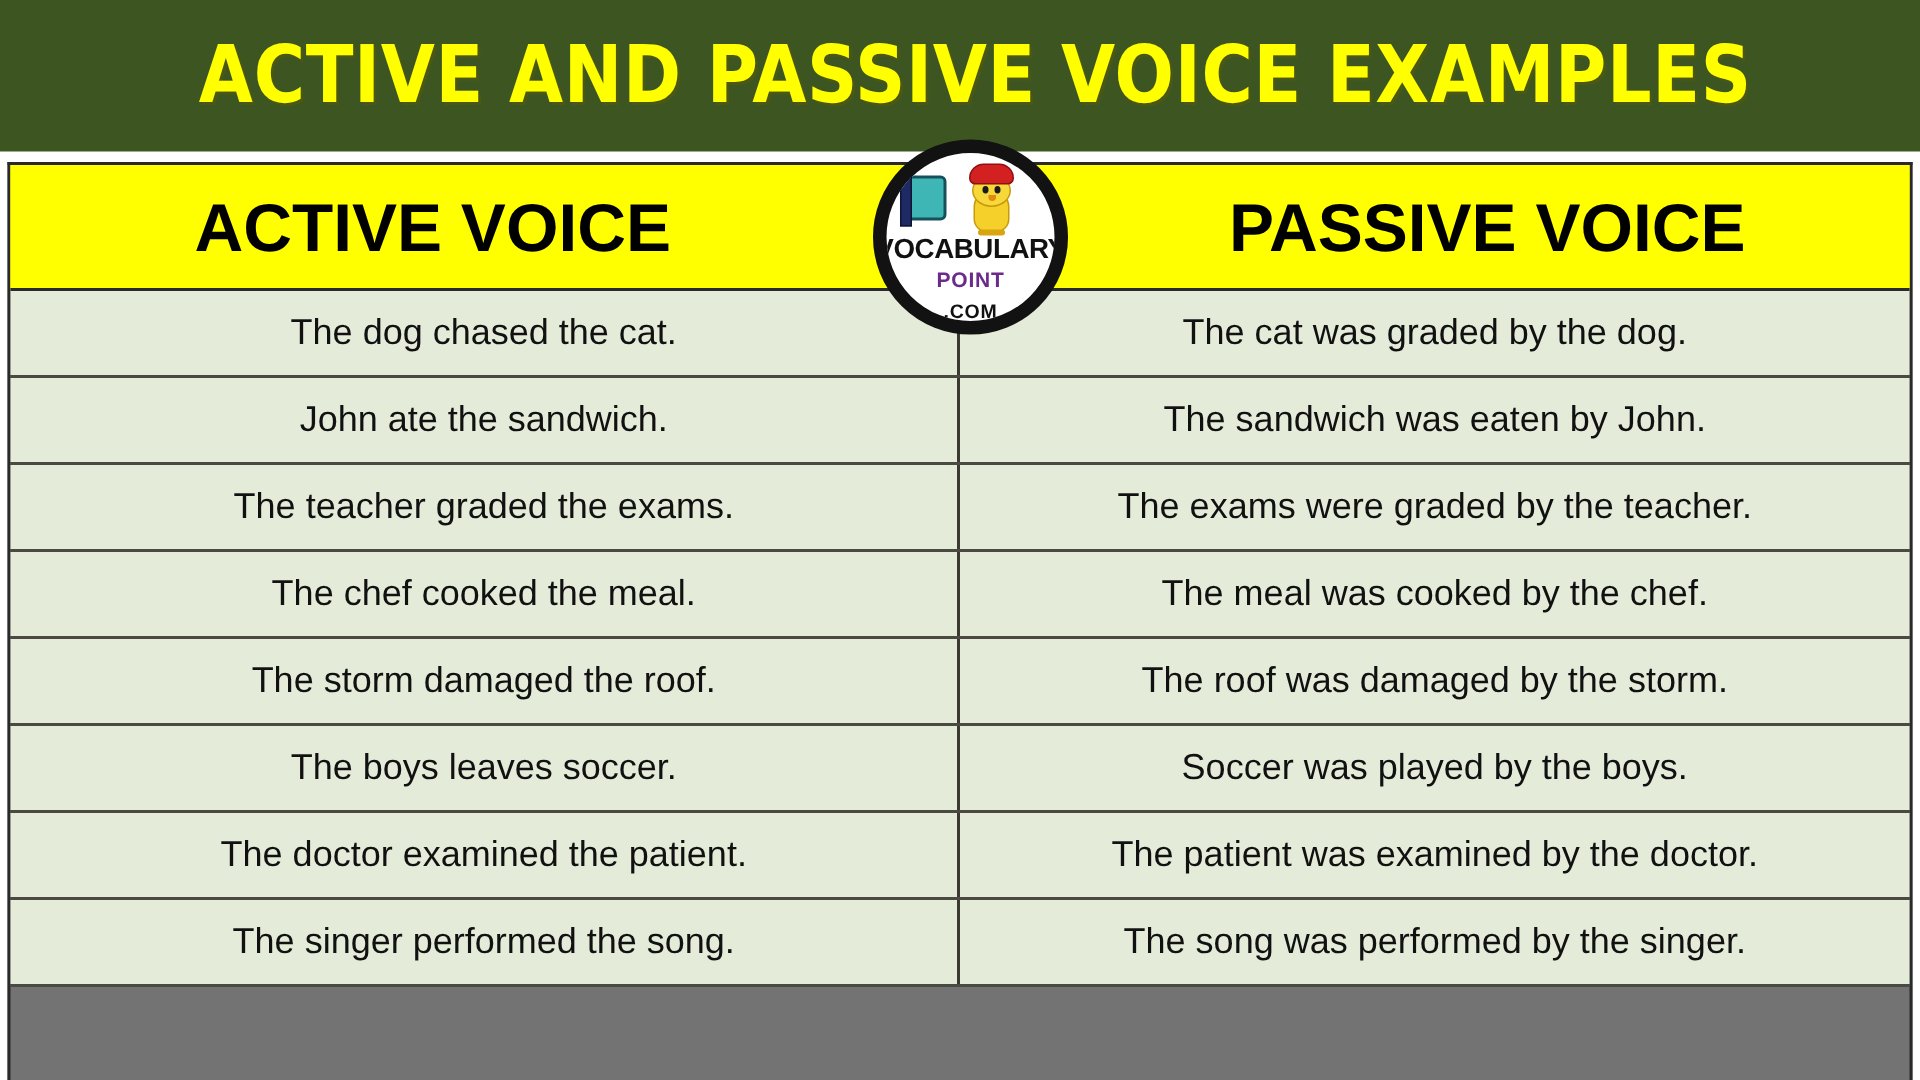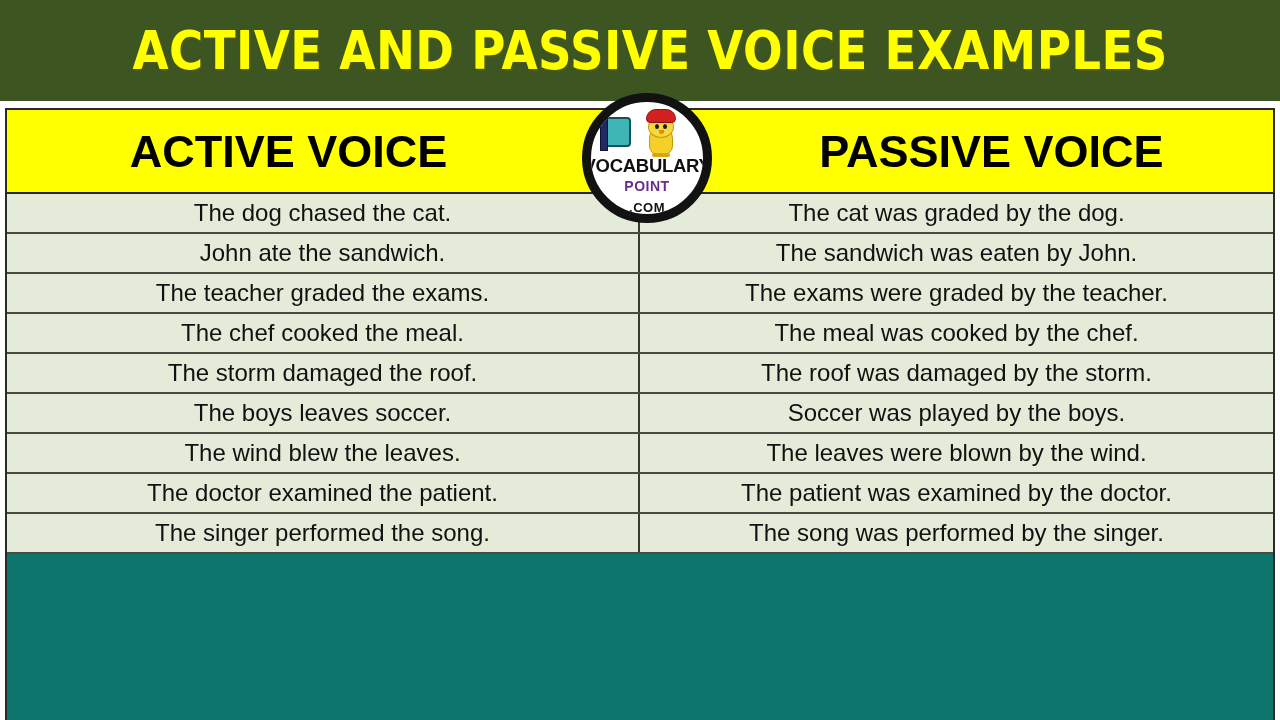--- a/index.html
+++ b/index.html
@@ -31,21 +31,21 @@
     text-shadow:2px 2px 0 rgba(90,90,0,.45);
   }
 
   
   .table-wrap{
     position:absolute;
     left:5px; top:108px;
     width:1270px; height:612px;
     border:2px solid #2a2a2a;
     border-bottom:none;
-    background:#0f766e;
+    background:#737373;
   }
   .head-row{
     display:flex;
     height:84px;
     background:#ffff00;
     border-bottom:2px solid #2a2a2a;
   }
   .head-cell{
     flex:0 0 50%;
     display:flex; align-items:center; justify-content:center;
@@ -55,21 +55,21 @@
     font-size:45px;
     color:#000000;
     line-height:1;
     white-space:nowrap;
   }
   .head-cell.left{ padding-right:70px; }
   .head-cell.right{ padding-left:70px; }
 
   .body-row{
     display:flex;
-    height:40px;
+    height:58px;
     border-bottom:2px solid #4a4a42;
   }
   .body-row:last-child{ border-bottom:2px solid #4a4a42; }
   .cell{
     flex:0 0 50%;
     display:flex; align-items:center; justify-content:center;
     background:#e4ecd9;
     font-family:"Liberation Sans", sans-serif;
     font-size:24px;
     color:#111111;
@@ -205,24 +205,20 @@
         <div class="cell left">The chef cooked the meal.</div>
         <div class="cell right">The meal was cooked by the chef.</div>
       </div>
       <div class="body-row">
         <div class="cell left">The storm damaged the roof.</div>
         <div class="cell right">The roof was damaged by the storm.</div>
       </div>
       <div class="body-row">
         <div class="cell left">The boys leaves soccer.</div>
         <div class="cell right">Soccer was played by the boys.</div>
-      </div>
-      <div class="body-row">
-        <div class="cell left">The wind blew the leaves.</div>
-        <div class="cell right">The leaves were blown by the wind.</div>
       </div>
       <div class="body-row">
         <div class="cell left">The doctor examined the patient.</div>
         <div class="cell right">The patient was examined by the doctor.</div>
       </div>
       <div class="body-row">
         <div class="cell left">The singer performed the song.</div>
         <div class="cell right">The song was performed by the singer.</div>
       </div>
     </div>

